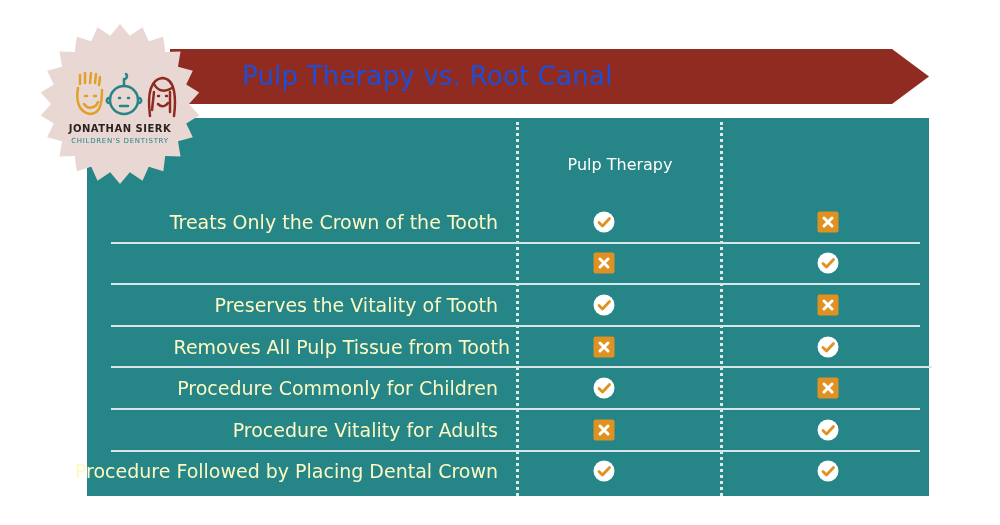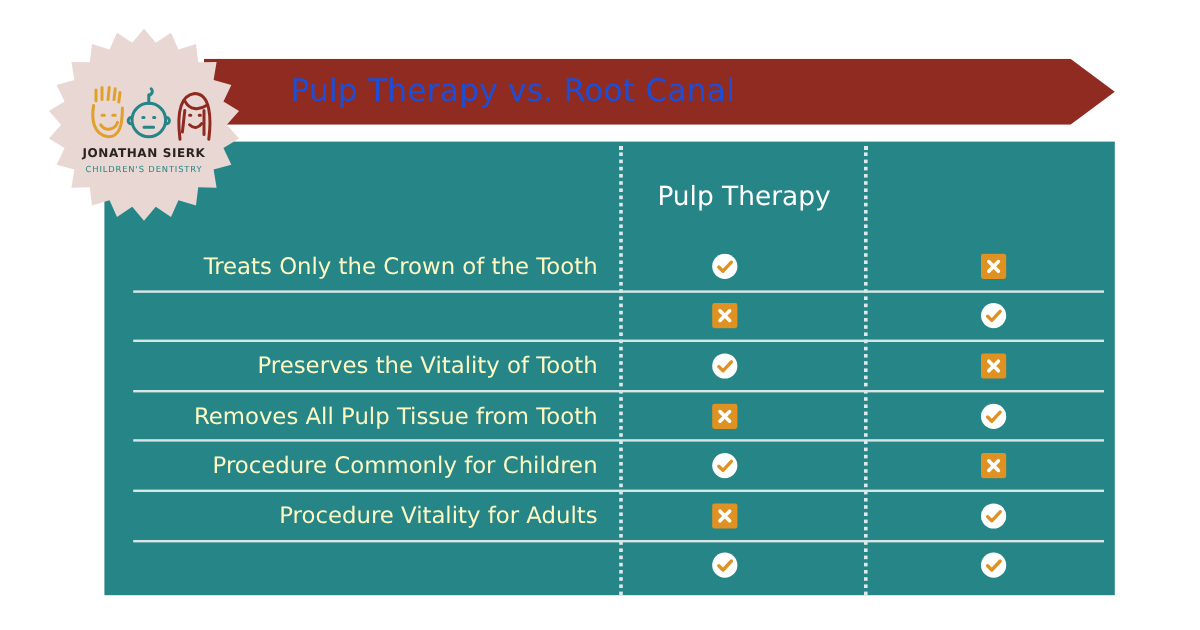--- a/index.html
+++ b/index.html
@@ -15,21 +15,21 @@
   .banner-title {
     position: absolute; left: 72px; top: 0; height: 55px; line-height: 55px;
     color: #1d4ed8; font-size: 26px; letter-spacing: 0.2px; white-space: nowrap;
   }
   .panel {
     position: absolute; left: 87px; top: 118px; width: 842px; height: 378px;
     background: #258587;
   }
   .col-header {
     position: absolute; top: 34px; height: 26px; line-height: 26px;
-    color: #ffffff; font-size: 22px; text-align: center; white-space: nowrap;
+    color: #ffffff; font-size: 16px; text-align: center; white-space: nowrap;
   }
   .col-pulp { left: 431px; width: 204px; }
   .col-root { left: 635px; width: 212px; }
   .vdiv {
     position: absolute; top: 4px; bottom: 0; width: 0;
     border-left: 3px dotted #dfe9e9;
   }
   .vdiv.d1 { left: 429px; }
   .vdiv.d2 { left: 633px; }
   .row {
@@ -141,21 +141,21 @@
           </svg>
         </div>
     <div class="cell root">
           <svg class="icon" viewBox="0 0 22 22">
             <rect x="0.5" y="0.5" width="21" height="21" rx="2" fill="#df9221"></rect>
             <path d="M7 7 L15 15 M15 7 L7 15" stroke="#ffffff" stroke-width="3" stroke-linecap="round"></path>
           </svg>
         </div>
     <div class="row-line"></div>
   </div>
-      <div class="row" style="top: 207.8px;">
+      <div class="row" style="top: 207.8px; padding-left: 12px;">
     <div class="row-label">Removes All Pulp Tissue from Tooth</div>
     <div class="cell pulp">
           <svg class="icon" viewBox="0 0 22 22">
             <rect x="0.5" y="0.5" width="21" height="21" rx="2" fill="#df9221"></rect>
             <path d="M7 7 L15 15 M15 7 L7 15" stroke="#ffffff" stroke-width="3" stroke-linecap="round"></path>
           </svg>
         </div>
     <div class="cell root">
           <svg class="icon" viewBox="0 0 22 22">
             <circle cx="11" cy="11" r="10.5" fill="#ffffff"></circle>
@@ -190,20 +190,21 @@
         </div>
     <div class="cell root">
           <svg class="icon" viewBox="0 0 22 22">
             <circle cx="11" cy="11" r="10.5" fill="#ffffff"></circle>
             <path d="M6 11.5 L9.5 15 L16.5 7.5" fill="none" stroke="#df9221" stroke-width="2.8" stroke-linecap="round" stroke-linejoin="round"></path>
           </svg>
         </div>
     <div class="row-line"></div>
   </div>
       <div class="row" style="top: 332.6px;">
+    <div class="row-label">Procedure Followed by Placing Dental Crown</div>
     <div class="cell pulp">
           <svg class="icon" viewBox="0 0 22 22">
             <circle cx="11" cy="11" r="10.5" fill="#ffffff"></circle>
             <path d="M6 11.5 L9.5 15 L16.5 7.5" fill="none" stroke="#df9221" stroke-width="2.8" stroke-linecap="round" stroke-linejoin="round"></path>
           </svg>
         </div>
     <div class="cell root">
           <svg class="icon" viewBox="0 0 22 22">
             <circle cx="11" cy="11" r="10.5" fill="#ffffff"></circle>
             <path d="M6 11.5 L9.5 15 L16.5 7.5" fill="none" stroke="#df9221" stroke-width="2.8" stroke-linecap="round" stroke-linejoin="round"></path>

